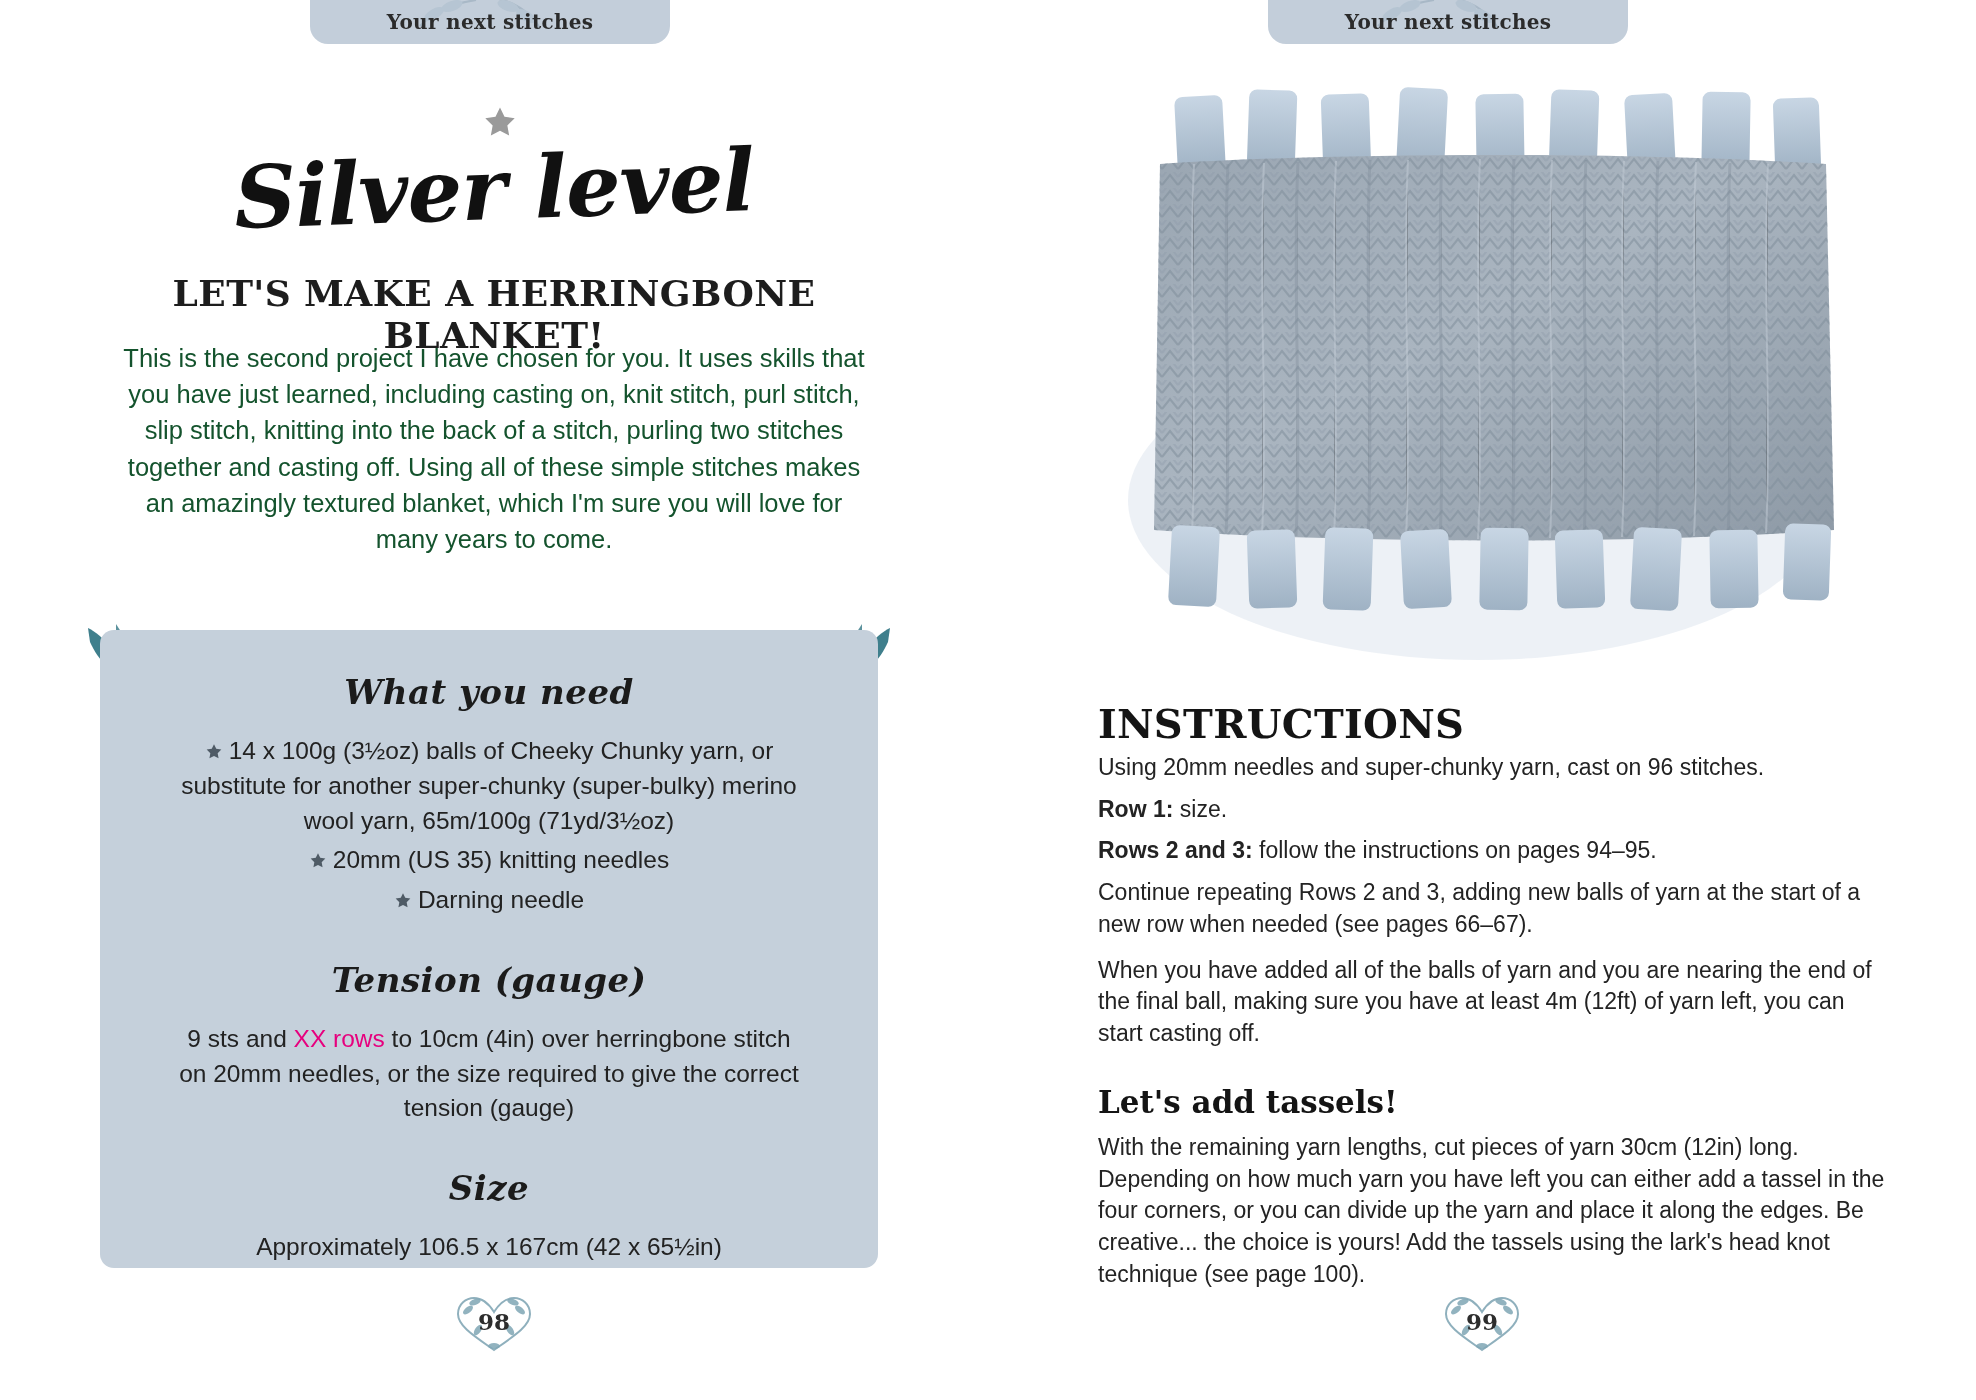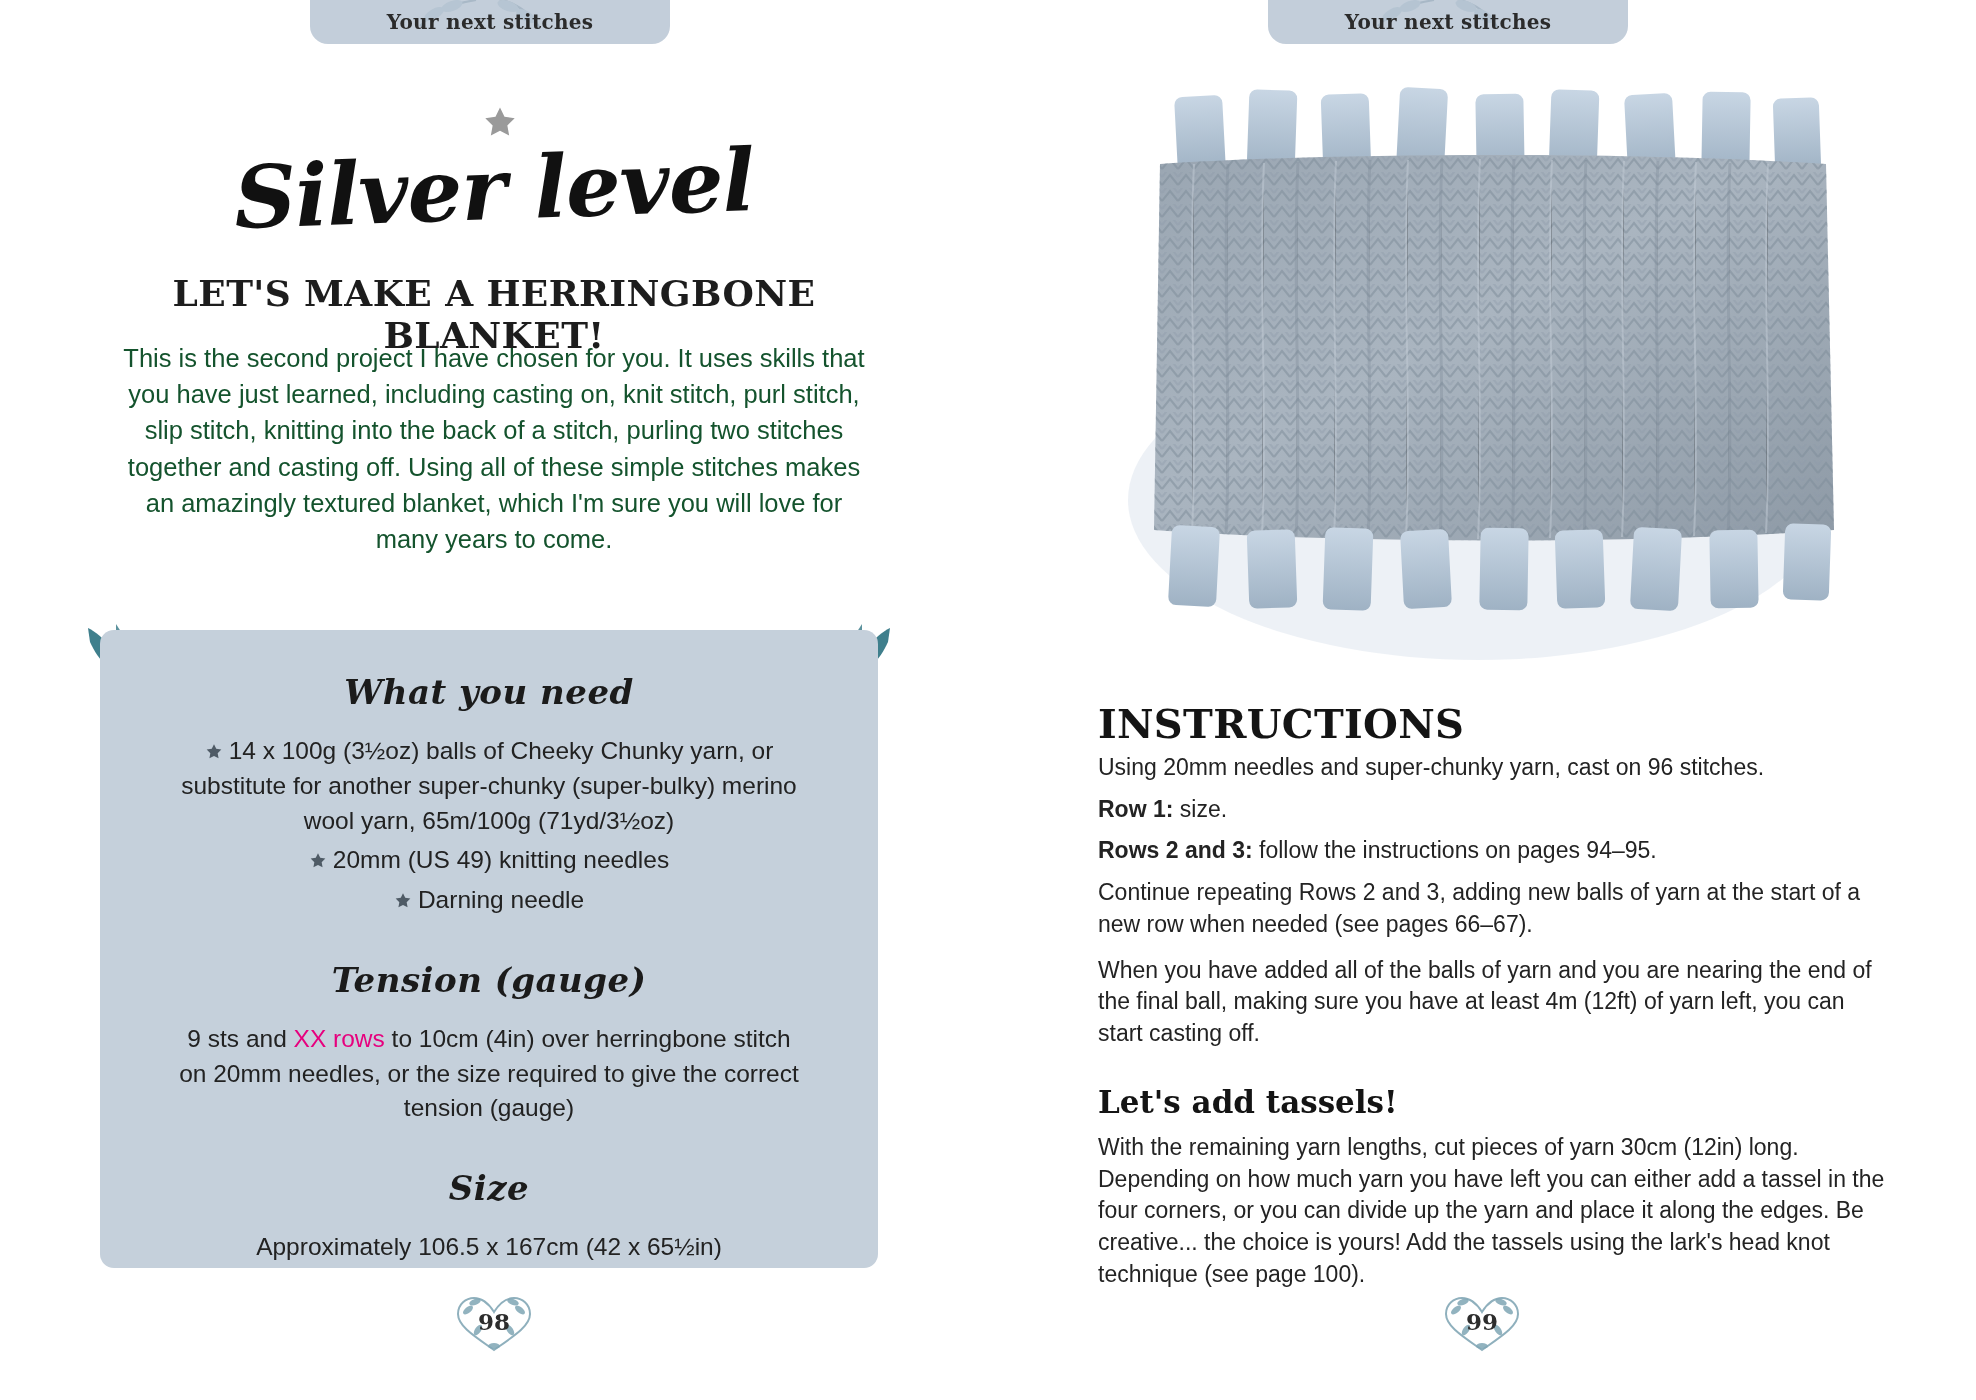--- a/index.html
+++ b/index.html
@@ -247,21 +247,21 @@
       <h3>What you need</h3>
 
       <p>
         <svg class="bullet-star" viewBox="0 0 24 24">
             <path d="M12 1.6l3 6.2 6.8 1-4.9 4.8 1.2 6.8L12 17.2 5.9 20.4l1.2-6.8L2.2 8.8l6.8-1z" fill="#4f5b66"></path>
           </svg><span>14 x 100g (3½oz) balls of Cheeky Chunky yarn, or substitute for another super-chunky (super-bulky) merino wool yarn, 65m/100g (71yd/3½oz)</span>
       </p>
       <p>
         <svg class="bullet-star" viewBox="0 0 24 24">
             <path d="M12 1.6l3 6.2 6.8 1-4.9 4.8 1.2 6.8L12 17.2 5.9 20.4l1.2-6.8L2.2 8.8l6.8-1z" fill="#4f5b66"></path>
-          </svg><span>20mm (US 49) knitting needles</span>
+          </svg><span>20mm (US 35) knitting needles</span>
       </p>
       <p>
         <svg class="bullet-star" viewBox="0 0 24 24">
             <path d="M12 1.6l3 6.2 6.8 1-4.9 4.8 1.2 6.8L12 17.2 5.9 20.4l1.2-6.8L2.2 8.8l6.8-1z" fill="#4f5b66"></path>
           </svg><span>Darning needle</span>
       </p>
 
       <h3 class="spaced">Tension (gauge)</h3>
       <p><span>9 sts and </span><span class="pink">XX rows</span><span> to 10cm (4in) over herringbone stitch on 20mm needles, or the size required to give the correct tension (gauge)</span></p>
 

